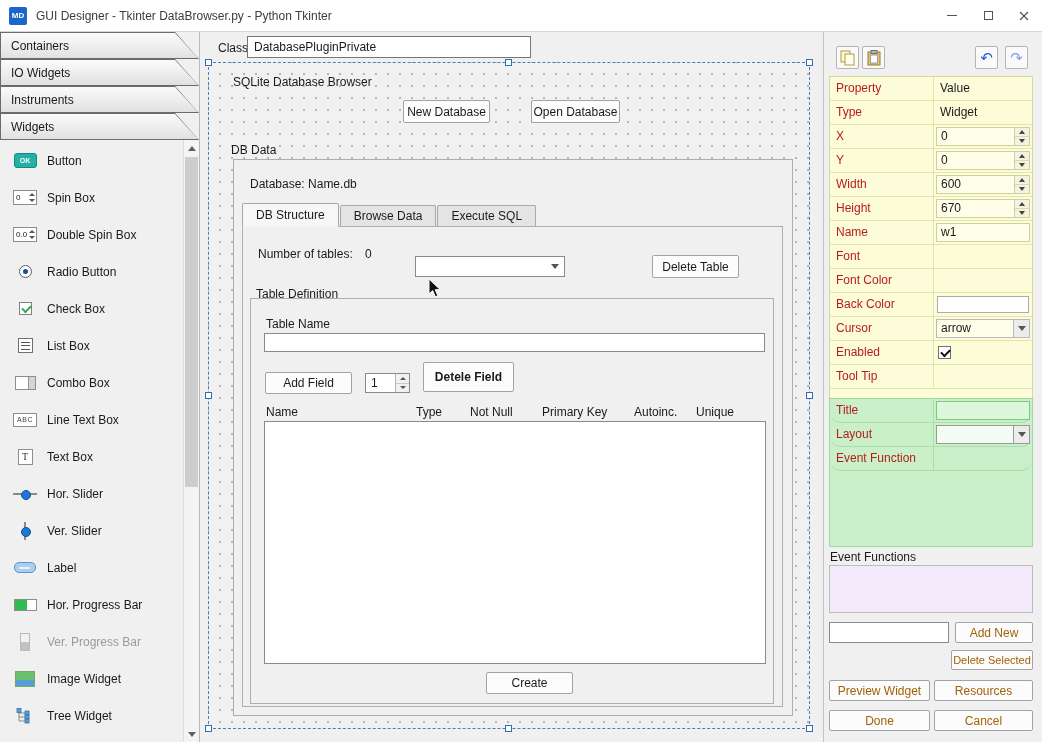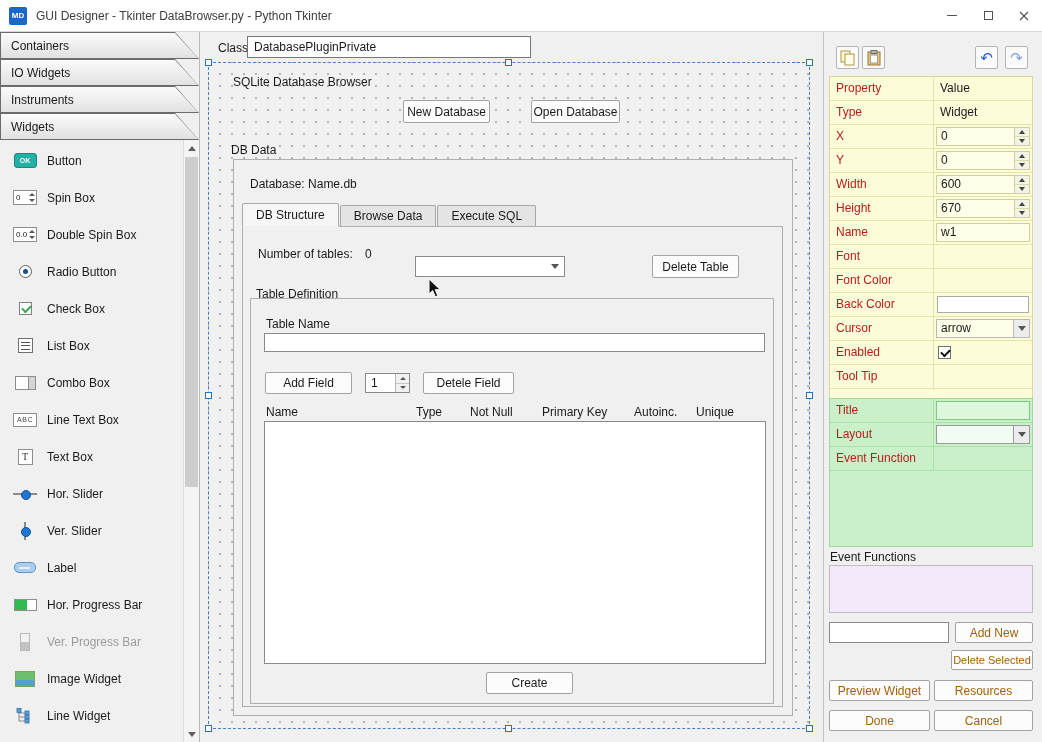--- a/index.html
+++ b/index.html
@@ -127,21 +127,21 @@
 
   .pv-input { position:absolute; inset:2px; background:#fefee9; border:1px solid #cfcf9f; line-height:17px; padding-left:4px; }
   .pv-swatch { position:absolute; inset:3px; background:#ffffff; border:1px solid #ababab; }
   .pv-drop { position:absolute; inset:2px; background:#fefee9; border:1px solid #b9b9b9; display:flex; }
   .pv-drop .dd-val { flex:1; padding-left:4px; line-height:17px; }
   .pv-drop .dd-btn { width:16px; background:#ececec; border-left:1px solid #b9b9b9; display:flex; align-items:center; justify-content:center; }
   .pv-check { position:absolute; left:4px; top:5px; width:13px; height:13px; background:#fff; border:1px solid #707070; position:absolute; }
   .pv-check::after { content:""; position:absolute; left:2px; top:2px; width:7px; height:4px; border-left:2px solid #111; border-bottom:2px solid #111; transform:rotate(-45deg); }
 
   .green-grid { position:absolute; left:5px; top:366px; width:204px; background:#c9f0c9; border:1px solid #a0d8a0; }
-  .green-grid .pg-row { border-bottom:1px solid #aadfaa; }
+  .green-grid .pg-row { border-bottom:1px solid #aadfaa;border-radius:11px; }
   .green-grid .pg-name { border-right:1px solid #aadfaa; }
   .g-filler { height:75px; }
   .gv-input { position:absolute; inset:2px; background:#ddf7dd; border:1px solid #7fc97f; }
   .gv-drop { position:absolute; inset:2px; background:#f2fcf2; border:1px solid #9a9a9a; display:flex; }
   .gv-drop .dd-fill { flex:1; }
   .gv-drop .dd-btn { width:16px; background:#ececec; border-left:1px solid #9a9a9a; display:flex; align-items:center; justify-content:center; }
 
   .ev-label { position:absolute; left:6px; top:518px; }
   .ev-list { position:absolute; left:5px; top:533px; width:204px; height:48px; background:#f3e9fb; border:1px solid #bcbcbc; }
   .ev-input { position:absolute; left:5px; top:590px; width:120px; height:21px; background:#fff; border:1px solid #8a8a8a; }
@@ -314,21 +314,21 @@
         <div class="w-item">
           <span class="w-ic">
             <svg width="18" height="16" viewBox="0 0 18 16">
               <path d="M3 2 V13 M3 5 H9 M3 9 H9 M3 13 H9" stroke="#8a8a8a" fill="none" stroke-width="1"></path>
               <rect x="1" y="0.5" width="4" height="4" fill="#5aa0d0" stroke="#2f6fb0" stroke-width="0.8"></rect>
               <rect x="9" y="3" width="4" height="4" fill="#5aa0d0" stroke="#2f6fb0" stroke-width="0.8"></rect>
               <rect x="9" y="7" width="4" height="4" fill="#5aa0d0" stroke="#2f6fb0" stroke-width="0.8"></rect>
               <rect x="9" y="11" width="4" height="4" fill="#5aa0d0" stroke="#2f6fb0" stroke-width="0.8"></rect>
             </svg>
           </span>
-          <span class="lbl">Line Widget</span>
+          <span class="lbl">Tree Widget</span>
         </div>
         <div class="w-item">
           
           
         </div>
       </div>
       <div class="wl-scroll">
         <div class="sb-btn up">
             <i class="tri-u4"></i>
           </div>
@@ -410,21 +410,21 @@
                 </span>
               <span class="btns">
                   <span>
                     <i class="tri-u3"></i>
                   </span>
                   <span>
                     <i class="tri-d3"></i>
                   </span>
                 </span>
             </div>
-            <div class="cbtn" style="left:172px; top:73px; width:91px; height:22px;">
+            <div class="cbtn" style="left:172px; top:63px; width:91px; height:30px;font-weight:bold;">
                 <span>Detele Field</span>
               </div>
 
             <div class="col-hdr" style="left:15px; top:106px;">Name</div>
             <div class="col-hdr" style="left:165px; top:106px;">Type</div>
             <div class="col-hdr" style="left:219px; top:106px;">Not Null</div>
             <div class="col-hdr" style="left:291px; top:106px;">Primary Key</div>
             <div class="col-hdr" style="left:383px; top:106px;">Autoinc.</div>
             <div class="col-hdr" style="left:445px; top:106px;">Unique</div>
 

